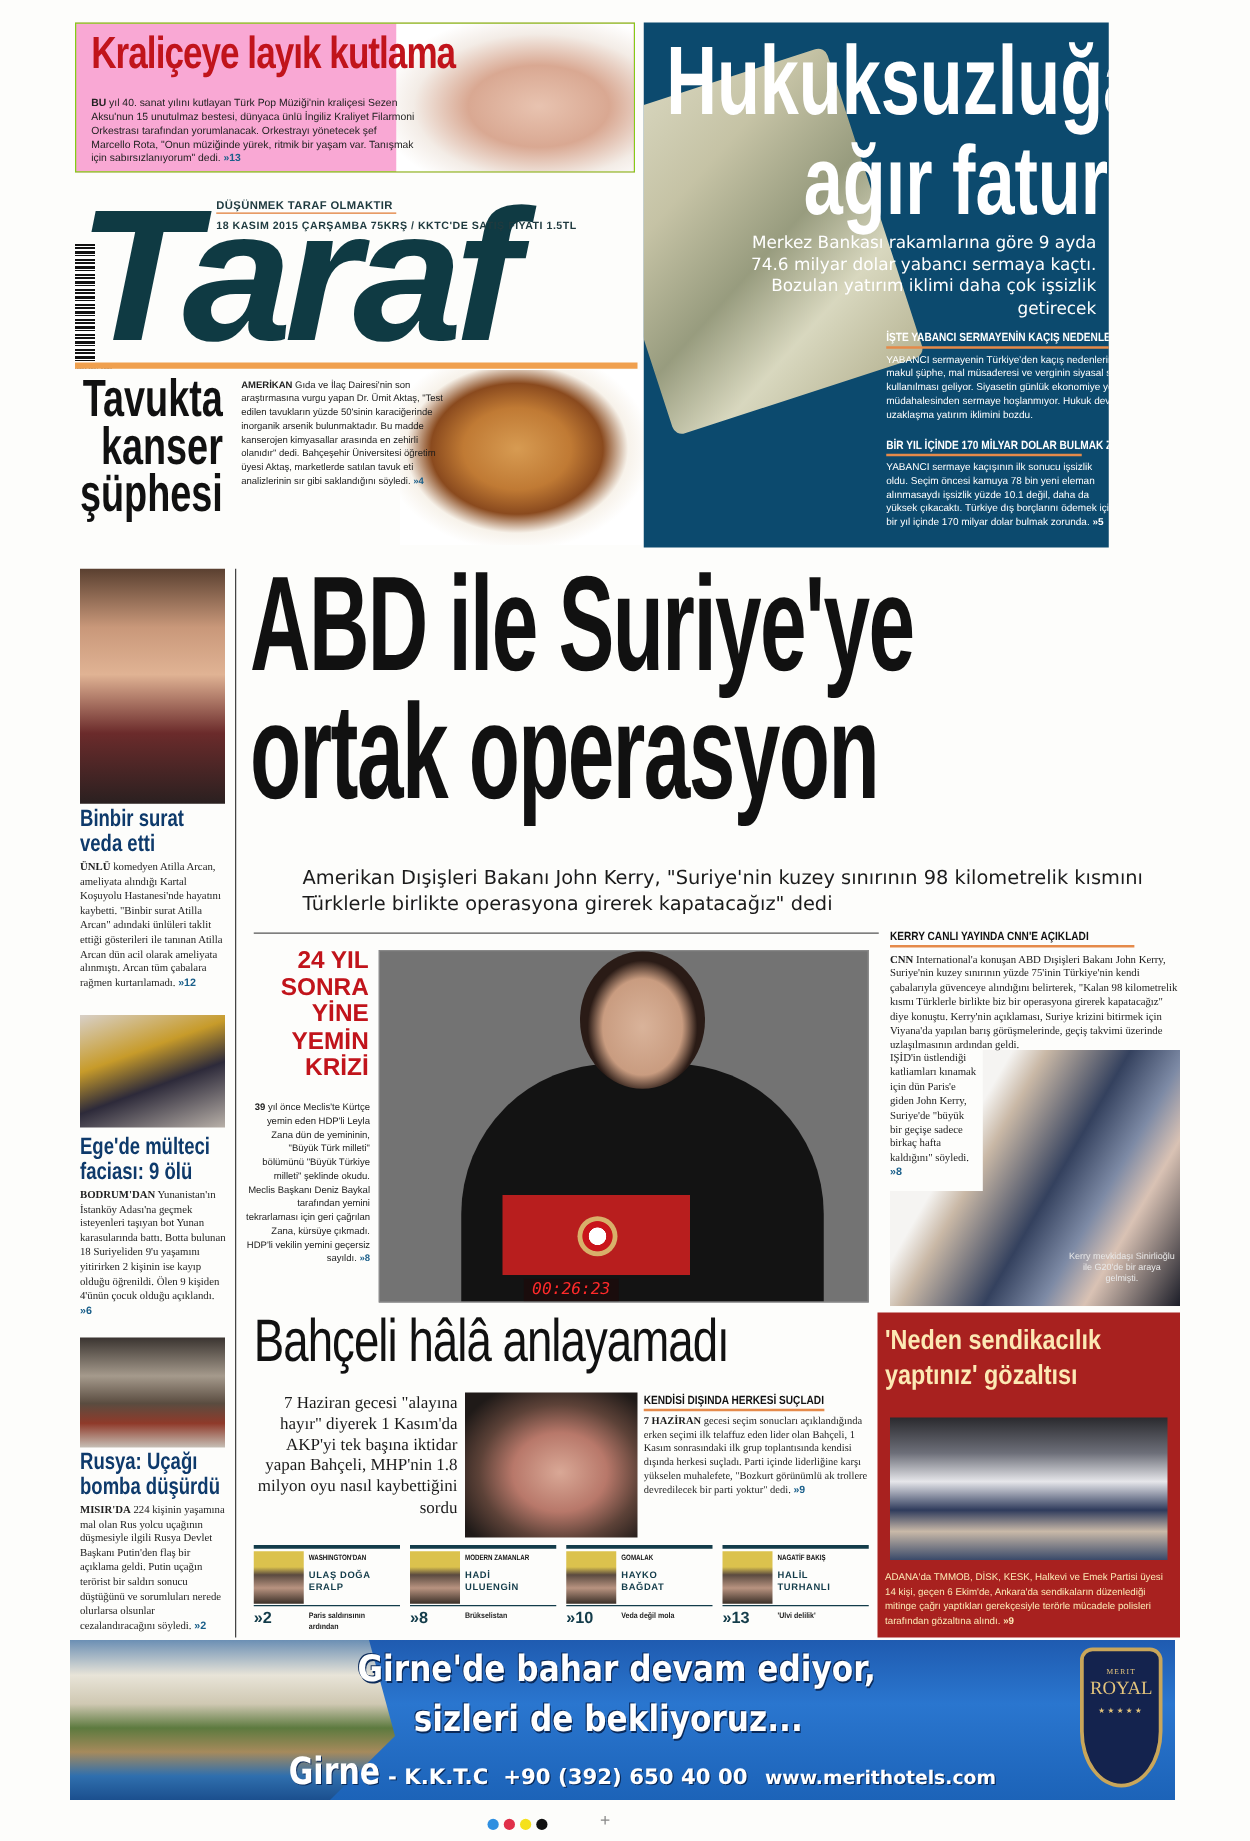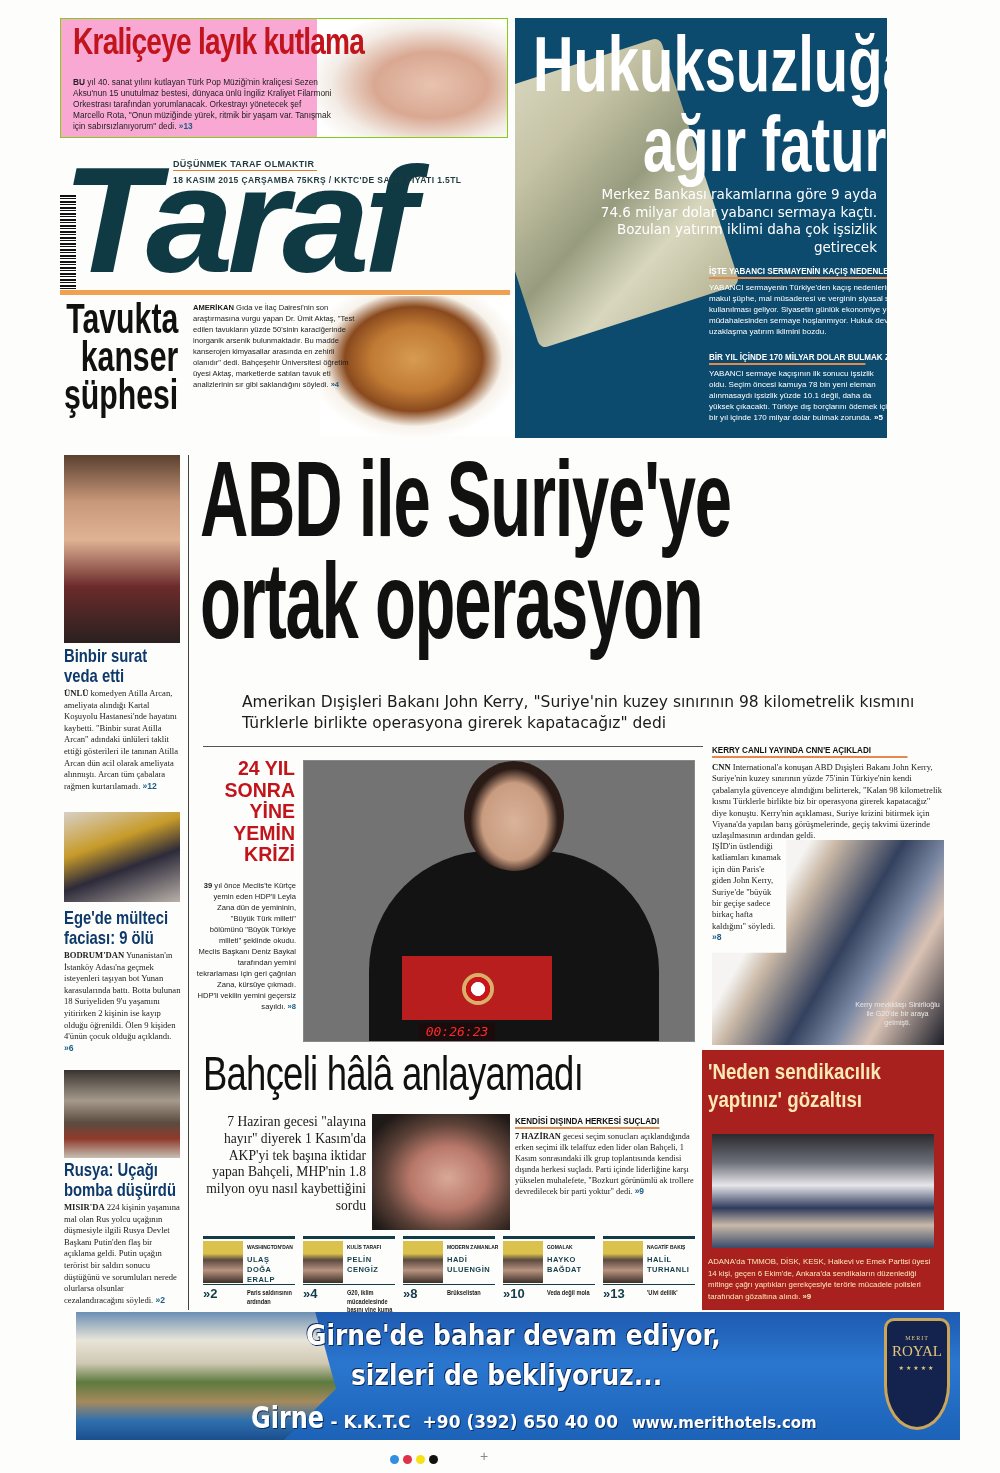--- a/index.html
+++ b/index.html
@@ -93,21 +93,21 @@
   .col .num { position: absolute; left: 0; top: 47px; font-family: "Liberation Sans", sans-serif; font-weight: bold; font-size: 13px; color: #133c4a; }
   .col .title { position: absolute; left: 44px; top: 50px; width: 56px; font-family: "Liberation Sans", sans-serif; font-weight: bold; font-size: 6.4px; line-height: 8.5px; transform: scaleX(0.88); transform-origin: left top; }
 
   
   #redbox { left: 702px; top: 1050px; width: 242px; height: 260px; background: #a8211f; }
   #redbox .hl { position: absolute; left: 6px; top: 8px; color: #fce9b4; font-family: "Liberation Sans", sans-serif; font-weight: bold; font-size: 22px; line-height: 28px; transform: scaleX(0.85); transform-origin: left top; white-space: nowrap; }
   #redbox .ph { position: absolute; left: 10px; top: 84px; width: 222px; height: 114px; background: linear-gradient(180deg, #2a2a2e 0%, #6d6f79 25%, #e6e6ea 45%, #2f3b5c 65%, #c9b9a8 80%, #3a4a6a 100%); }
   #redbox .txt { position: absolute; left: 6px; top: 206px; width: 232px; color: #fce9b4; font-family: "Liberation Sans", sans-serif; font-size: 7.8px; line-height: 11.5px; }
 
   
-  #ad { left: 76px; top: 1312px; width: 884px; height: 128px; background: linear-gradient(180deg, #1f5bb0 0%, #2a76cf 40%, #1c63b8 100%); overflow: hidden; }
+  #ad { left: 56px; top: 1312px; width: 884px; height: 128px; background: linear-gradient(180deg, #1f5bb0 0%, #2a76cf 40%, #1c63b8 100%); overflow: hidden; }
   #ad .hotel { position: absolute; left: 0; top: 0; width: 260px; height: 128px; background: linear-gradient(180deg, #6b8fb4 0%, #e8e4d8 22%, #cfc8b2 40%, #5d7a3f 55%, #a68a5c 70%, #2f6fae 85%, #1b4f8e 100%); clip-path: polygon(0 0, 92% 0, 100% 60%, 80% 100%, 0 100%); }
   #ad .l1 { position: absolute; left: 230px; top: 6px; color: #fff; font-family: "DejaVu Sans", sans-serif; font-weight: bold; font-size: 29px; line-height: 34px; text-shadow: 1px 1px 0 #0a2a5a, -1px -1px 0 #0a2a5a; transform: scaleX(0.86); transform-origin: left top; white-space: nowrap; }
   #ad .l2 { position: absolute; left: 275px; top: 46px; color: #fff; font-family: "DejaVu Sans", sans-serif; font-weight: bold; font-size: 29px; line-height: 34px; text-shadow: 1px 1px 0 #0a2a5a, -1px -1px 0 #0a2a5a; transform: scaleX(0.86); transform-origin: left top; white-space: nowrap; }
   #ad .l3 { position: absolute; left: 175px; top: 88px; color: #fff; font-family: "DejaVu Sans", sans-serif; font-weight: bold; white-space: nowrap; text-shadow: 1px 1px 0 #0a2a5a; }
   #ad .l3 .girne { font-size: 30px; transform: scaleX(0.8); display: inline-block; transform-origin: left bottom; }
   #ad .l3 .kktc { font-size: 17px; margin-left: -12px; }
   #ad .l3 .phone { font-size: 17px; margin-left: 12px; }
   #ad .l3 .url { font-size: 15px; margin-left: 14px; }
   #ad .shield { position: absolute; right: 10px; top: 6px; width: 66px; height: 112px; background: #14234e; border: 3px solid #c9a65a; border-radius: 10px 10px 50% 50% / 10px 10px 40% 40%; color: #e3c47c; text-align: center; font-family: "Liberation Serif", serif; }
   #ad .shield .merit { font-size: 6px; margin-top: 14px; letter-spacing: 1px; }
@@ -231,31 +231,20 @@
     <div class="name">
         <div>ULAŞ DOĞA</div>
         <div>ERALP</div>
       </div>
     <div class="divider"></div>
     <div class="num">»2</div>
     <div class="title">Paris saldırısının ardından</div>
   </div>
   <div class="col">
     <div class="ph"></div>
-    <div class="kicker">KULİS TARAFI</div>
-    <div class="name">
-        <div>PELİN</div>
-        <div>CENGİZ</div>
-      </div>
-    <div class="divider"></div>
-    <div class="num">»4</div>
-    <div class="title">G20, iklim mücadelesinde başını yine kuma gömdü</div>
-  </div>
-  <div class="col">
-    <div class="ph"></div>
     <div class="kicker">MODERN ZAMANLAR</div>
     <div class="name">
         <div>HADİ</div>
         <div>ULUENGİN</div>
       </div>
     <div class="divider"></div>
     <div class="num">»8</div>
     <div class="title">Brükselistan</div>
   </div>
   <div class="col">

